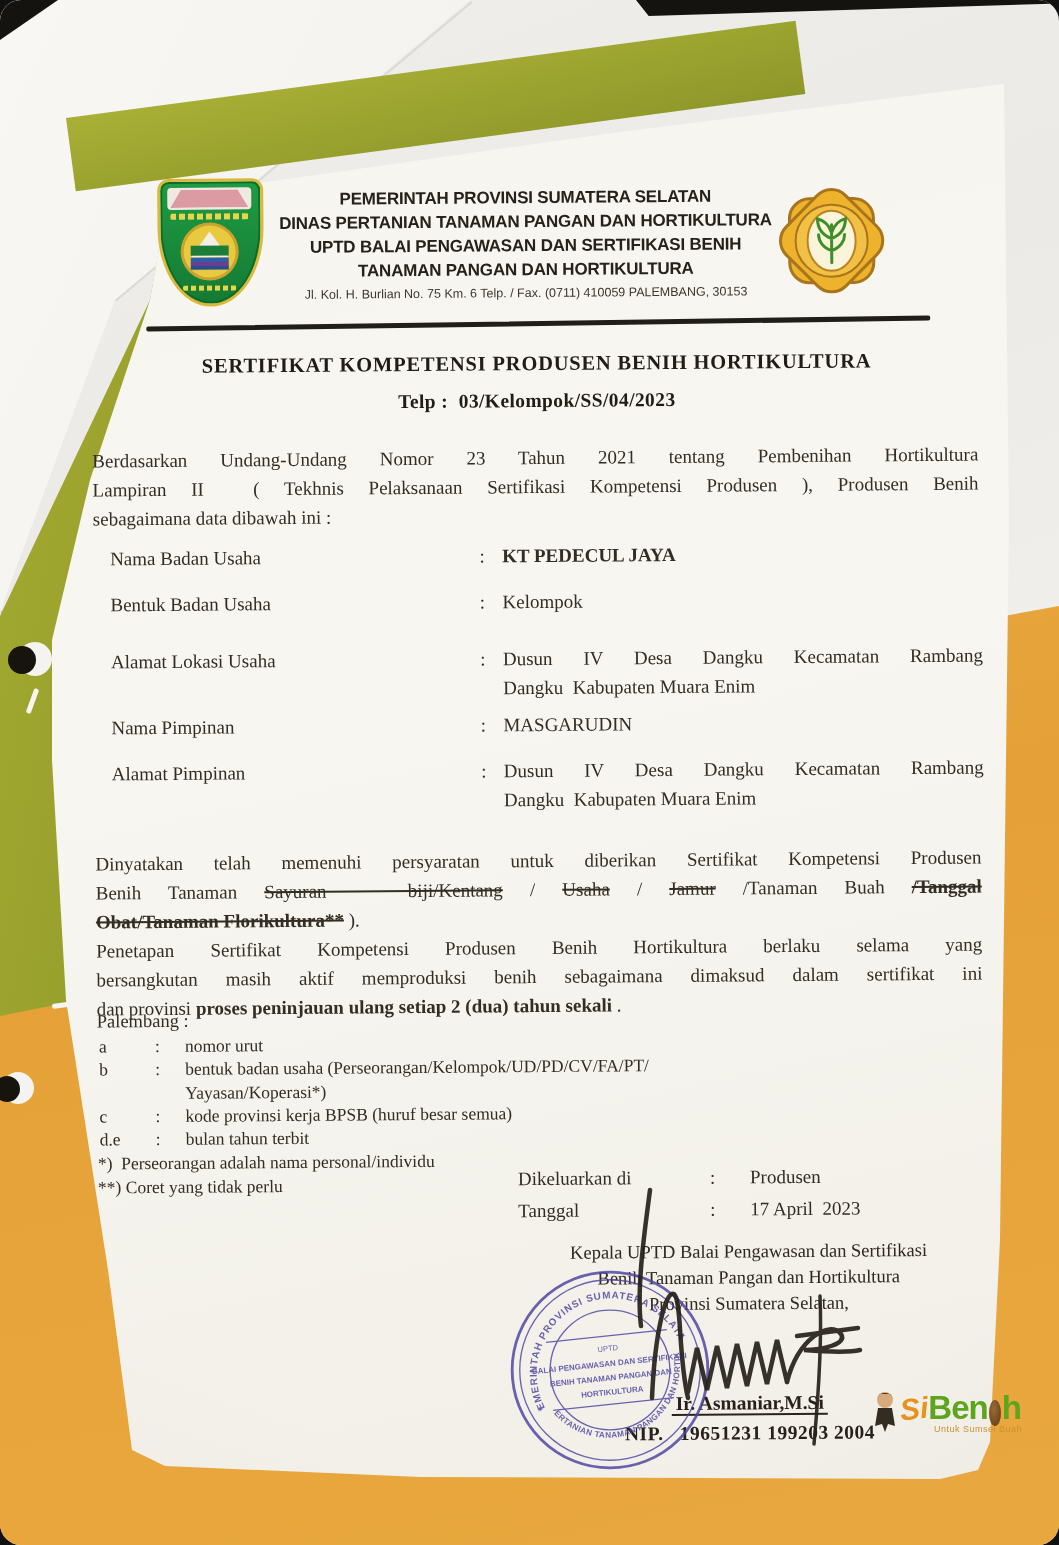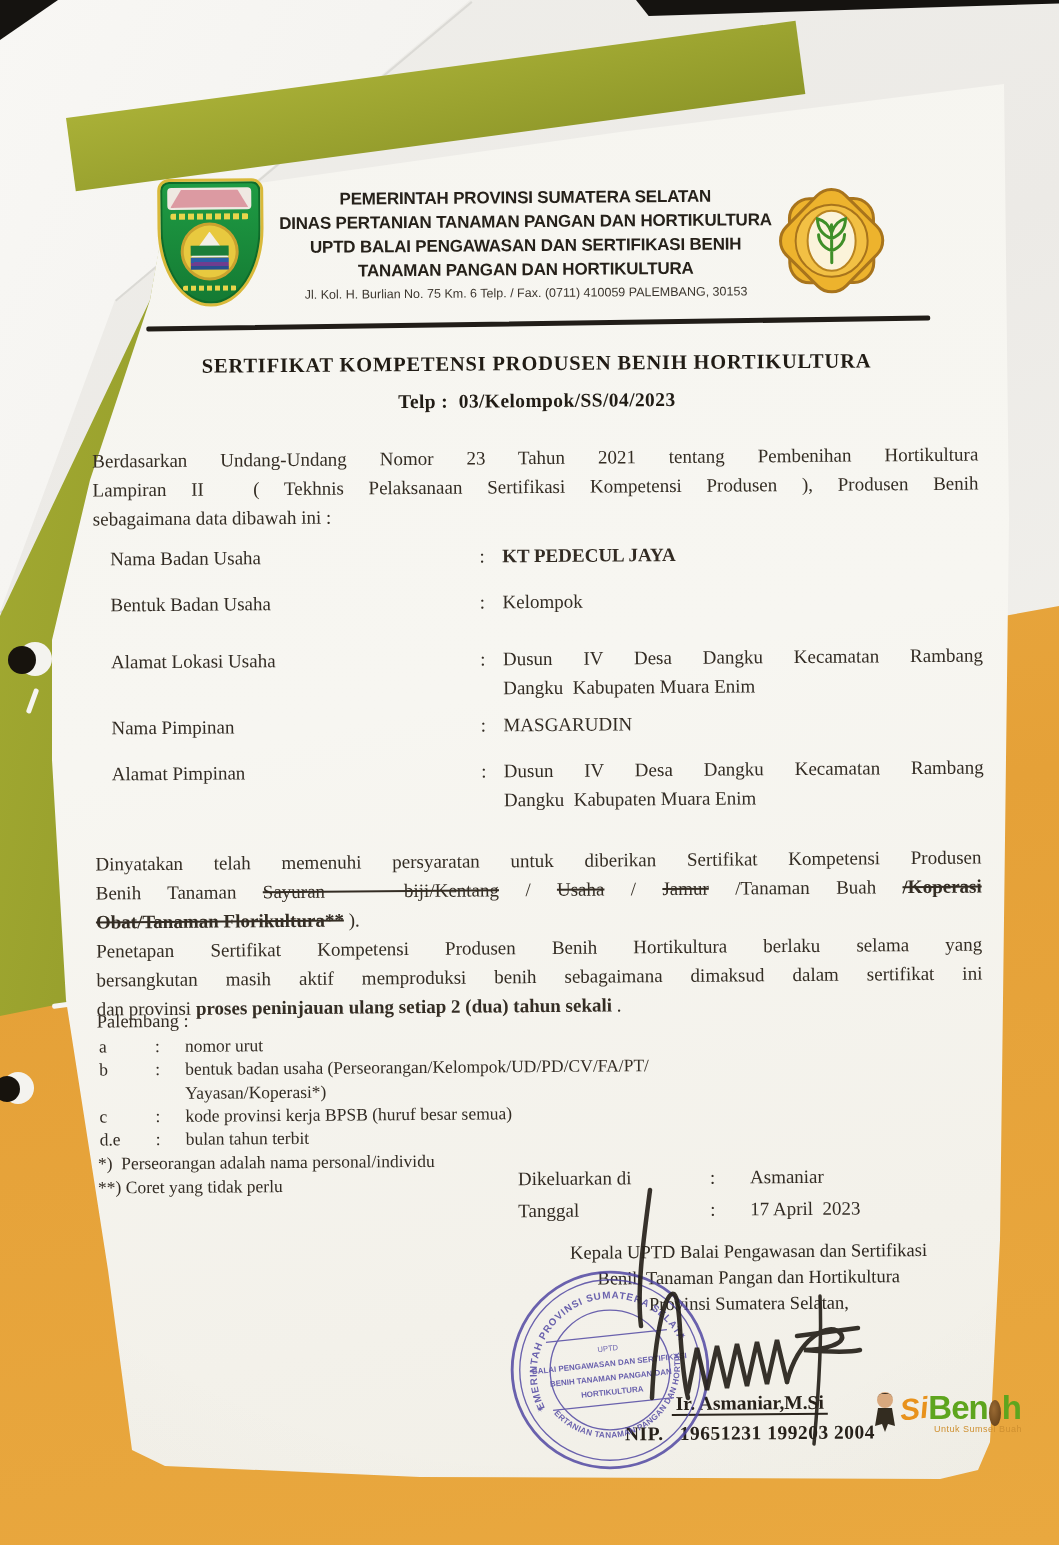--- a/index.html
+++ b/index.html
@@ -1,17 +1,17 @@
 <!DOCTYPE html>
 <html><head>
 <meta charset="utf-8">
 <style>
   html,body{margin:0;padding:0;background:#111;}
   #stage{position:relative;width:1059px;height:1545px;overflow:hidden;background:#141210;
-         font-family:"Liberation Serif", serif;}
+         font-family:"Liberation Serif", serif;border-radius:21px;}
   #stage *{box-sizing:border-box;}
   .abs{position:absolute;}
 
   
   .sheet-under{left:0;top:0;width:1059px;height:1545px;
     background:linear-gradient(160deg,#efeeea 0%,#eceae6 30%,#f1f0ec 60%,#ebe9e4 100%);}
   .fold-tri{left:0;top:0;width:480px;height:630px;
     clip-path:polygon(0 0,470px 0,115px 300px,0 612px);
     background:linear-gradient(115deg,#f8f7f4,#f2f1ee);}
   .fold-line-a{left:0;top:612px;width:380px;height:2px;background:rgba(60,55,45,.14);
@@ -210,21 +210,21 @@
       <div class="lbl">Alamat Pimpinan</div>
       <div class="col">:</div>
       <div class="val">
           <div class="tline jl">Dusun IV Desa Dangku Kecamatan Rambang</div>
           <div class="tline">Dangku&nbsp; Kabupaten Muara Enim</div>
         </div>
     </div>
 
     <div class="abs para" style="left:95px;top:846px;width:886px;">
         <div class="tline jl"><span>Dinyatakan telah memenuhi persyaratan untuk diberikan Sertifikat Kompetensi Produsen</span> </div>
-        <div class="tline jl"><span>Benih Tanaman</span> <span class="strike">Sayuran&nbsp;&nbsp;&nbsp;biji/Kentang</span> <span>/</span> <span class="strike">Usaha</span> <span>/</span> <span class="strike">Jamur</span> <span>/Tanaman Buah</span> <span class="strike bold">/Koperasi</span> </div>
+        <div class="tline jl"><span>Benih Tanaman</span> <span class="strike">Sayuran&nbsp;&nbsp;&nbsp;biji/Kentang</span> <span>/</span> <span class="strike">Usaha</span> <span>/</span> <span class="strike">Jamur</span> <span>/Tanaman Buah</span> <span class="strike bold">/Tanggal</span> </div>
         <div class="tline"><span class="strike bold">Obat/Tanaman Florikultura**</span> <span>).</span> </div>
       </div>
 
     <div class="abs para" style="left:95px;top:933px;width:886px;">
         <div class="tline jl"><span>Penetapan Sertifikat Kompetensi Produsen Benih Hortikultura berlaku selama yang</span> </div>
         <div class="tline jl"><span>bersangkutan masih aktif memproduksi benih sebagaimana dimaksud dalam sertifikat ini</span> </div>
         <div class="tline"><span>dan provinsi </span> <span class="bold">proses peninjauan ulang setiap 2 (dua) tahun sekali</span> <span>.</span> </div>
       </div>
 
     <div class="abs" style="left:95px;top:1008px;font-size:18.5px;">Palembang :</div>
@@ -248,21 +248,21 @@
       <div class="k">d.e</div>
       <div class="c">:</div>
       <div class="t">bulan tahun terbit</div>
     </div>
     <div class="abs note" style="left:95px;top:1148px;">*)&nbsp; Perseorangan adalah nama personal/individu</div>
     <div class="abs note" style="left:95px;top:1172px;">**) Coret yang tidak perlu</div>
 
     <div class="abs irow" style="left:515px;top:1164px;width:470px;">
       <div class="lbl">Dikeluarkan di</div>
       <div class="col">:</div>
-      <div>Asmaniar</div>
+      <div>Produsen</div>
     </div>
     <div class="abs irow" style="left:515px;top:1196px;width:470px;">
       <div class="lbl">Tanggal</div>
       <div class="col">:</div>
       <div>17 April&nbsp; 2023</div>
     </div>
 
     <div class="abs sig-role" style="left:500px;top:1240px;width:490px;">Kepala UPTD Balai Pengawasan dan Sertifikasi</div>
     <div class="abs sig-role" style="left:500px;top:1266px;width:490px;">Benih Tanaman Pangan dan Hortikultura</div>
     <div class="abs sig-role" style="left:500px;top:1292px;width:490px;">Provinsi Sumatera Selatan,</div>

